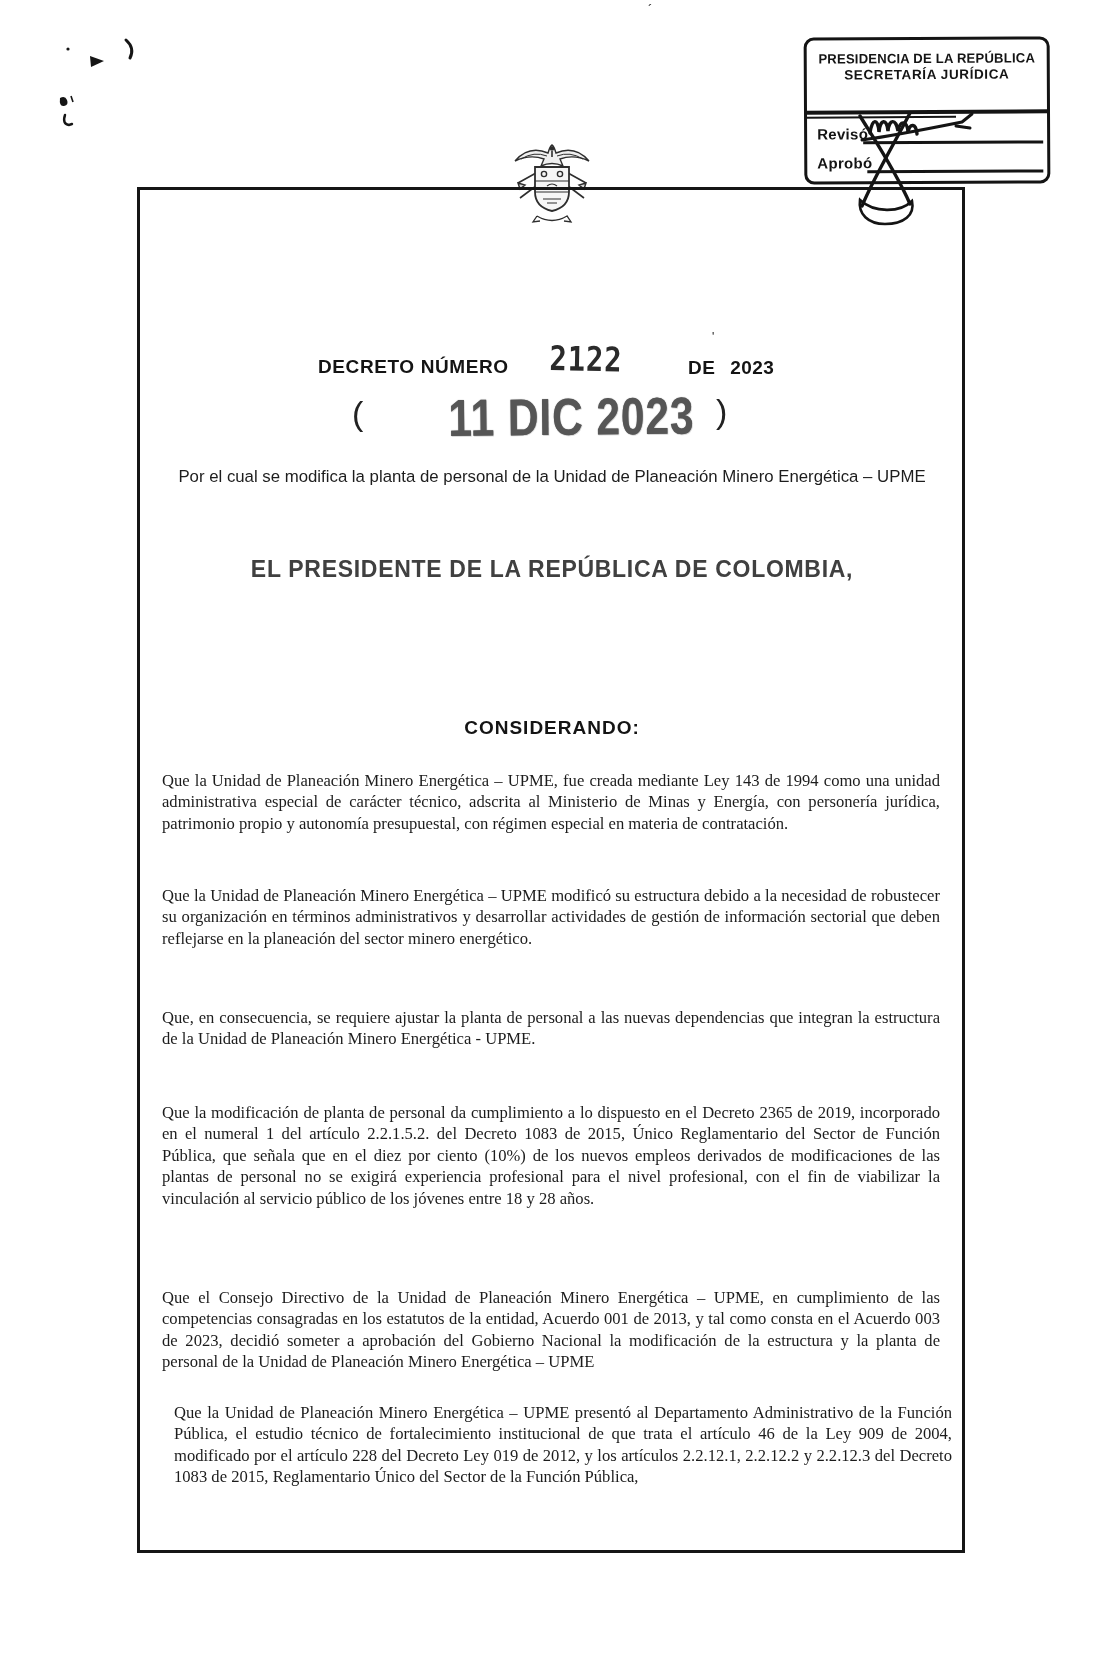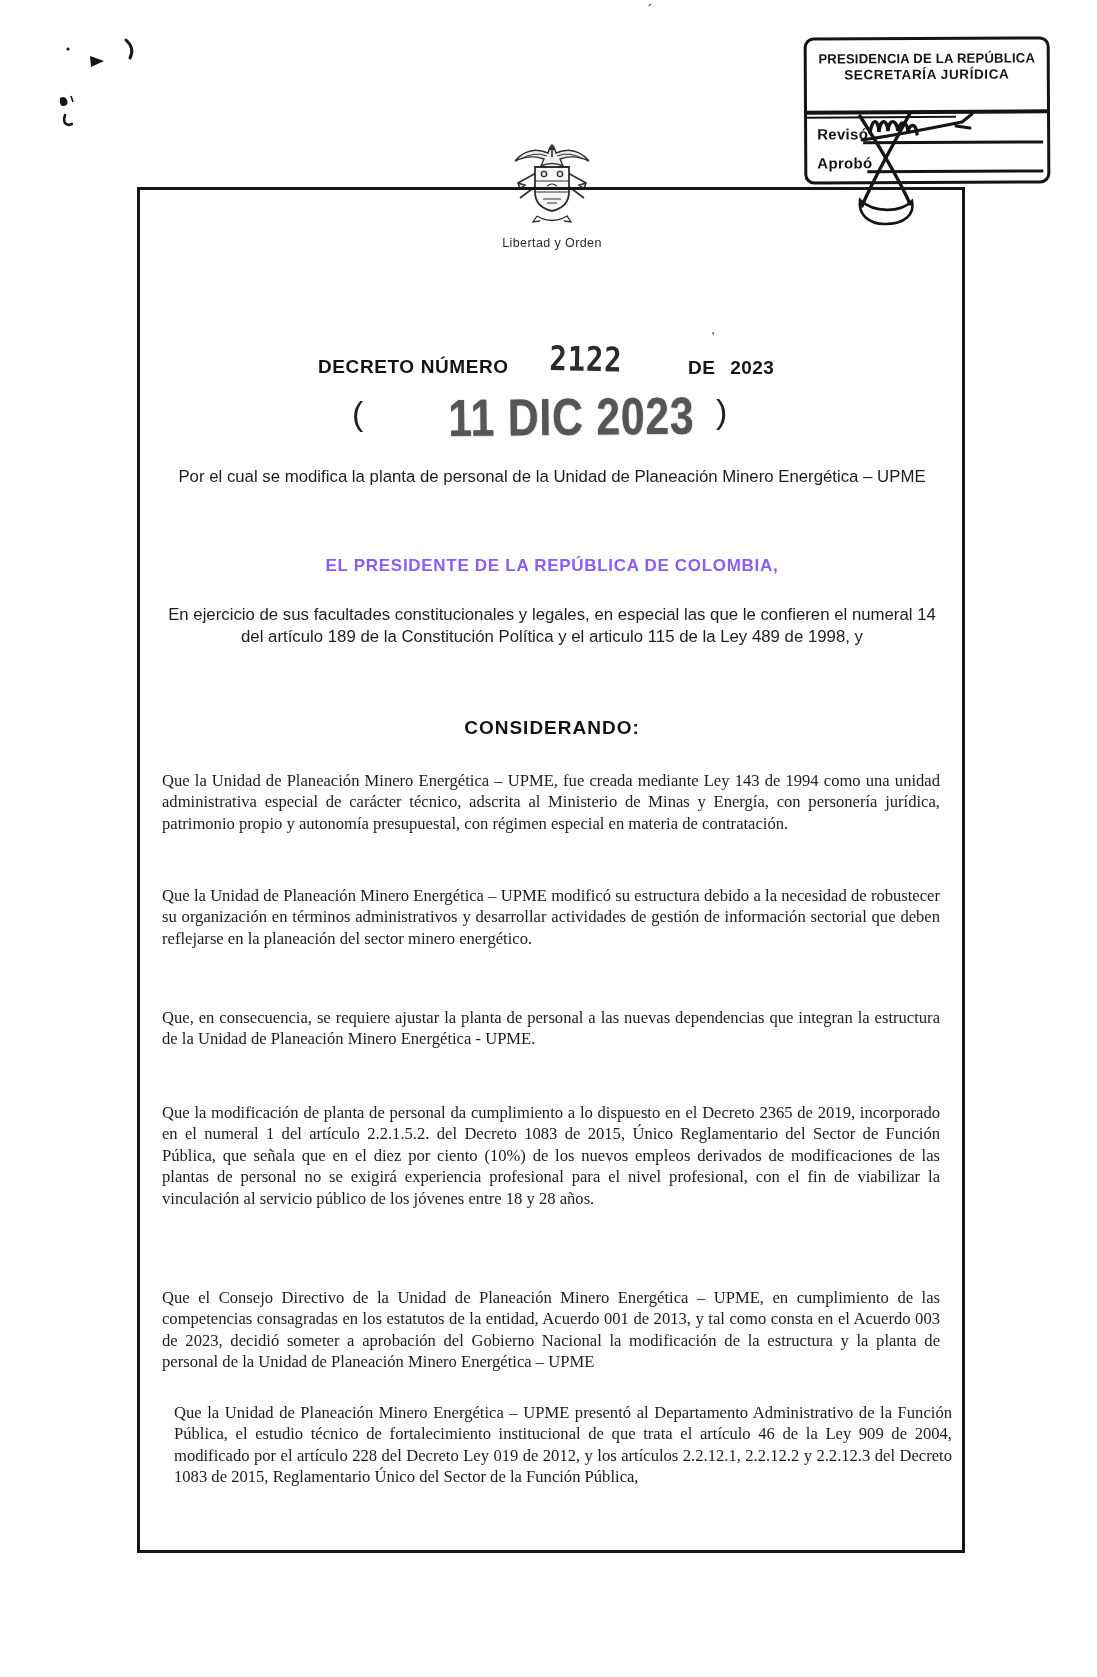--- a/index.html
+++ b/index.html
@@ -63,21 +63,21 @@
     left:448px;top:388px;
     font-size:52px;font-weight:bold;letter-spacing:1px;
     color:#565656;text-shadow:0 0 1px #6f6f6f, 1px 1px 0 #7a7a7a33;
     transform:rotate(-.6deg) scaleX(.82);transform-origin:left top;
     white-space:nowrap;
   }
   .date-close-paren{left:716px;top:392px;font-size:34px;color:#222;}
   
   .centered-col{left:162px;width:780px;text-align:center;}
   .subject{top:466px;font-size:16.8px;line-height:22px;color:#1d1d1d;}
-  .president-heading{top:556px;font-size:17px;font-weight:bold;letter-spacing:.7px;color:#8b5cf6;}
+  .president-heading{top:556px;font-size:23px;font-weight:bold;letter-spacing:.7px;color:#404040;}
   .powers{top:604px;font-size:16.8px;line-height:21.6px;color:#1d1d1d;}
   .considering-heading{top:717px;font-size:19px;font-weight:bold;letter-spacing:1px;color:#141414;}
   .body-par{
     left:162px;width:778px;text-align:justify;
     font-size:16.6px;line-height:21.4px;color:#1c1c1c;font-family:Liberation Serif, serif;
   }
   .p0{top:770px;} .p1{top:885px;} .p2{top:1007px;}
   .p3{top:1102px;} .p4{top:1287px;} .p5{top:1402px;margin-left:12px;}
   
   .speck{position:absolute;color:#151515;}
@@ -114,21 +114,20 @@
       <path d="M 26 39 h 34 M 26 50 h 34" stroke-width="1.2"></path>
       <circle cx="35" cy="32" r="2.6"></circle>
       <circle cx="51" cy="32" r="2.6"></circle>
       <path d="M 38 44 q 5 -4 10 0" stroke-width="1.2"></path>
       <path d="M 34 57 h 18 M 38 61 h 10" stroke-width="1.1"></path>
 
       <path d="M 28 74 q 15 9 30 0 l 4 6 l -7 -1 M 28 74 l -4 6 l 7 -1" stroke-width="1.3"></path>
     </g>
   </svg>
 
-  <div class="abs motto">Libertad y Orden</div>
 
   <div class="abs stamp">
     <div class="stamp-l1">PRESIDENCIA DE LA REPÚBLICA</div>
     <div class="stamp-l2">SECRETARÍA JURÍDICA</div>
     <div class="stamp-div"></div>
     <div class="stamp-div2"></div>
     <div class="stamp-row-label reviewed-label">Revisó</div>
     <div class="reviewed-line"></div>
     <div class="stamp-row-label approved-label">Aprobó</div>
     <div class="approved-line"></div>
@@ -151,21 +150,20 @@
   <div class="abs decree-label">DECRETO NÚMERO</div>
   <div class="abs decree-number">2122</div>
   <div class="abs decree-year">DE 2023</div>
 
   <div class="abs date-open-paren">(</div>
   <div class="abs date-stamp">11 DIC 2023</div>
   <div class="abs date-close-paren">)</div>
 
   <div class="abs centered-col subject">Por el cual se modifica la planta de personal de la Unidad de Planeación Minero Energética – UPME</div>
   <div class="abs centered-col president-heading">EL PRESIDENTE DE LA REPÚBLICA DE COLOMBIA,</div>
-  <div class="abs centered-col powers">En ejercicio de sus facultades constitucionales y legales, en especial las que le confieren el numeral 14 del artículo 189 de la Constitución Política y el articulo 115 de la Ley 489 de 1998, y</div>
   <div class="abs centered-col considering-heading">CONSIDERANDO:</div>
 
   <div class="abs body-par p0">Que la Unidad de Planeación Minero Energética – UPME, fue creada mediante Ley 143 de 1994 como una unidad administrativa especial de carácter técnico, adscrita al Ministerio de Minas y Energía, con personería jurídica, patrimonio propio y autonomía presupuestal, con régimen especial en materia de contratación.</div>
   <div class="abs body-par p1">Que la Unidad de Planeación Minero Energética – UPME modificó su estructura debido a la necesidad de robustecer su organización en términos administrativos y desarrollar actividades de gestión de información sectorial que deben reflejarse en la planeación del sector minero energético.</div>
   <div class="abs body-par p2">Que, en consecuencia, se requiere ajustar la planta de personal a las nuevas dependencias que integran la estructura de la Unidad de Planeación Minero Energética - UPME.</div>
   <div class="abs body-par p3">Que la modificación de planta de personal da cumplimiento a lo dispuesto en el Decreto 2365 de 2019, incorporado en el numeral 1 del artículo 2.2.1.5.2. del Decreto 1083 de 2015, Único Reglamentario del Sector de Función Pública, que señala que en el diez por ciento (10%) de los nuevos empleos derivados de modificaciones de las plantas de personal no se exigirá experiencia profesional para el nivel profesional, con el fin de viabilizar la vinculación al servicio público de los jóvenes entre 18 y 28 años.</div>
   <div class="abs body-par p4">Que el Consejo Directivo de la Unidad de Planeación Minero Energética – UPME, en cumplimiento de las competencias consagradas en los estatutos de la entidad, Acuerdo 001 de 2013, y tal como consta en el Acuerdo 003 de 2023, decidió someter a aprobación del Gobierno Nacional la modificación de la estructura y la planta de personal de la Unidad de Planeación Minero Energética – UPME</div>
   <div class="abs body-par p5">Que la Unidad de Planeación Minero Energética – UPME presentó al Departamento Administrativo de la Función Pública, el estudio técnico de fortalecimiento institucional de que trata el artículo 46 de la Ley 909 de 2004, modificado por el artículo 228 del Decreto Ley 019 de 2012, y los artículos 2.2.12.1, 2.2.12.2 y 2.2.12.3 del Decreto 1083 de 2015, Reglamentario Único del Sector de la Función Pública,</div>
 
 </div>

